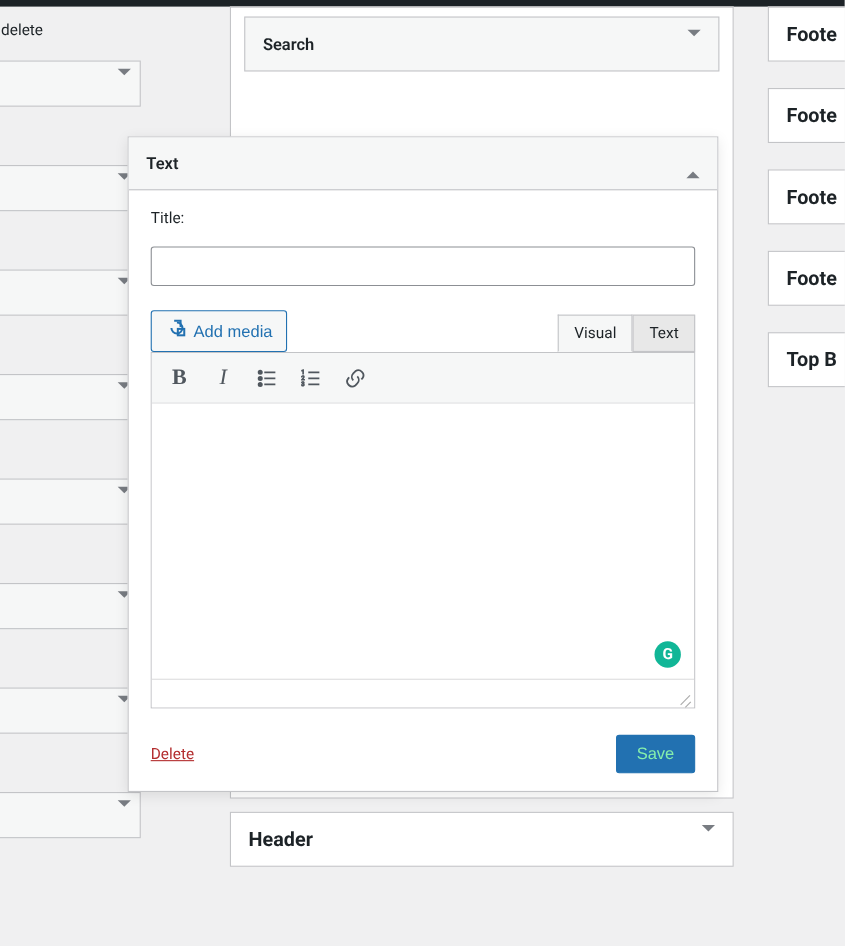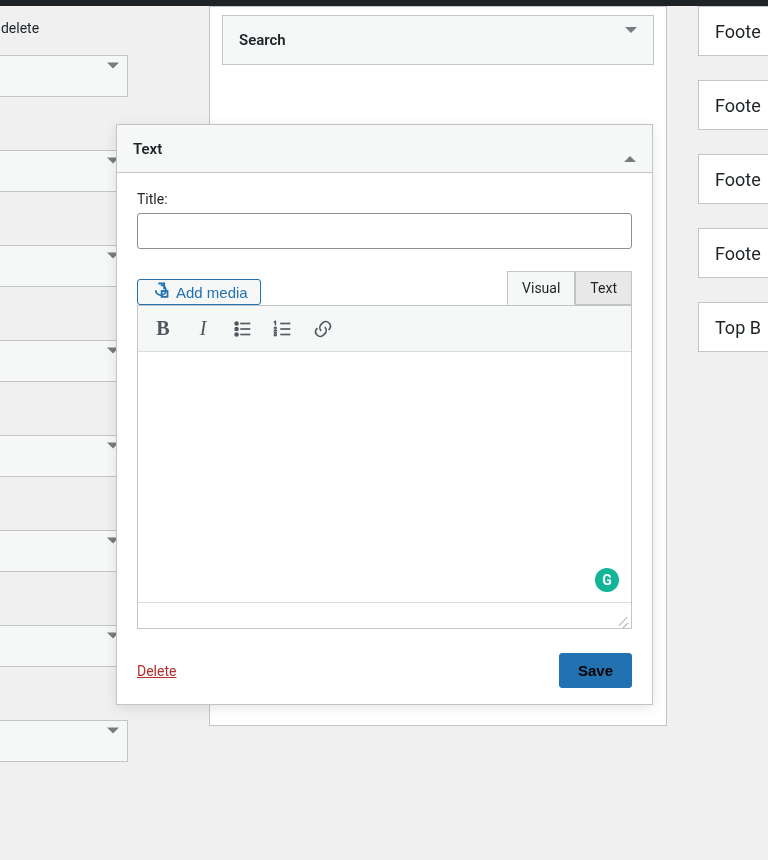--- a/index.html
+++ b/index.html
@@ -132,42 +132,42 @@
   .tw-header .title {
     font-weight: 600;
     font-size: 15px;
   }
   .tw-body {
     padding: 18px 20px 16px 20px;
   }
   .tw-label {
     font-size: 14px;
     color: #1d2327;
-    margin-bottom: 6px;
+    margin-bottom: 17px;
     display: block;
   }
   .tw-title-input {
     width: 100%;
     height: 36px;
     border: 1px solid #8c8f94;
     border-radius: 3px;
     padding: 0 8px;
     font-size: 14px;
     background: #fff;
   }
   .tw-row2 {
     margin-top: 22px;
     display: flex;
     align-items: flex-end;
     justify-content: space-between;
   }
   .add-media-btn {
     display: inline-flex;
     align-items: center;
-    height: 26px;
+    height: 38px;
     border: 1px solid #2271b1;
     background: #f6f7f7;
     color: #2271b1;
     border-radius: 3px;
     padding: 0 12px;
     font-size: 15px;
     cursor: pointer;
     gap: 6px;
   }
   .tab-group { display: flex; }
@@ -254,48 +254,47 @@
     margin-top: 24px;
   }
   .delete-link {
     color: #b32d2e;
     font-size: 14px;
     text-decoration: underline;
     cursor: pointer;
   }
   .save-btn {
     background: #2271b1;
-    color: #000000;
+    color: #86efac;
     border: 1px solid #2271b1;
     border-radius: 3px;
     padding: 8px 18px;
     font-size: 15px;
     cursor: pointer;
-    font-weight: bold;
   }
 
   
   .right-col {
     position: absolute;
     left: 698px;
     top: 6px;
     width: 200px;
   }
   .r-area {
     background: #fff;
     border: 1px solid #c3c4c7;
     height: 50px;
     display: flex;
     align-items: center;
     padding: 0 16px;
     margin-bottom: 24px;
   }
   .r-area .t {
     font-size: 18px;
-    font-weight: 400;
+    font-weight: 700;
   }
 
   .icon-media svg, .tbtn svg line, .tbtn svg circle, .tbtn svg path { stroke-width: 1.8; }
 </style>
 </head>
 <body>
 
 <div class="topstrip"></div>
 
 <div class="left-col">
@@ -346,20 +345,26 @@
   <div class="area area-right">
     <div class="area-body">
       <div class="widget-closed">
         <span class="title">Search</span>
         <span><span class="caret-down"></span></span>
       </div>
     </div>
   </div>
 
 
+  <div class="area collapsed">
+    <div class="area-header">
+      <h3>Header</h3>
+      <span><span class="caret-down"></span></span>
+    </div>
+  </div>
 
 </div>
 
 <div class="text-widget">
 
   <div class="tw-header">
     <span class="title">Text</span>
     <span><span class="caret-up"></span></span>
   </div>
 

